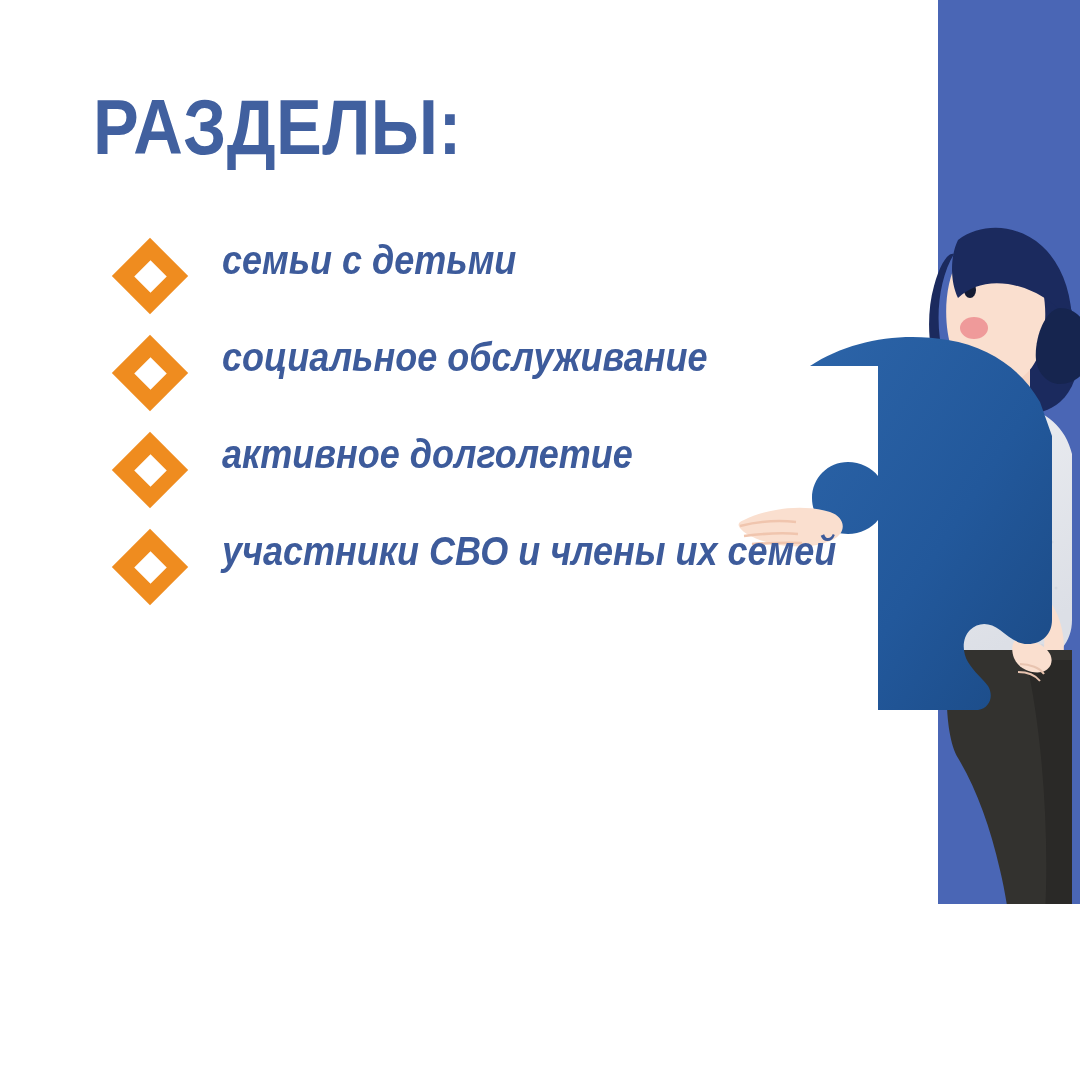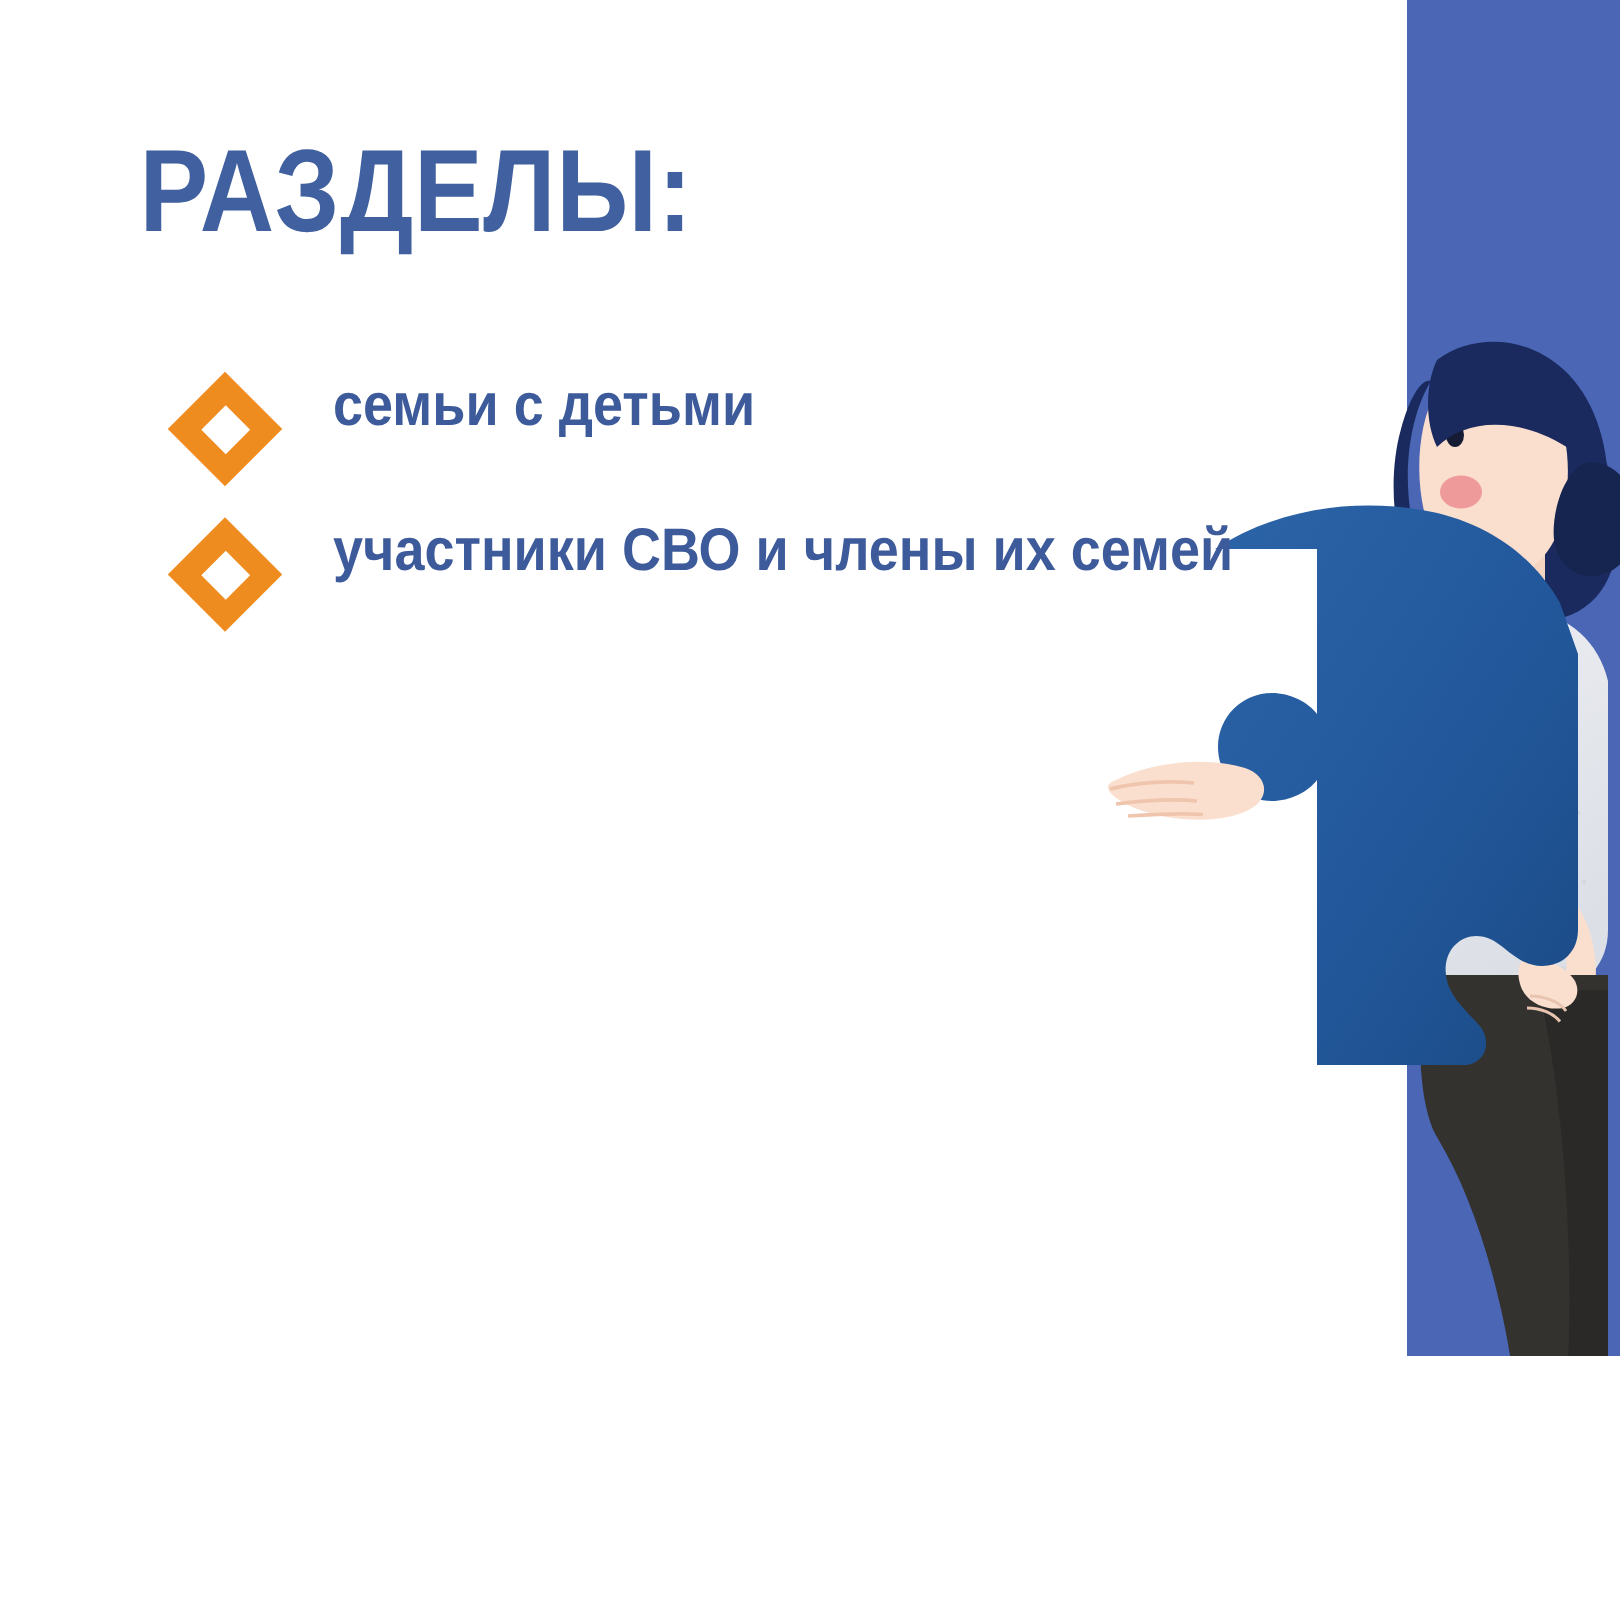--- a/index.html
+++ b/index.html
@@ -44,22 +44,23 @@
     font-family: "Liberation Sans Narrow", "Liberation Sans", sans-serif;
     transform: scaleX(0.88);
     transform-origin: left top;
     white-space: nowrap;
   }
 
   
   .list {
     position: absolute;
     left: 100px;
-    top: 238px;
+    top: 228px;
     width: 830px;
+    font-style: italic;
   }
 
   .list-item {
     position: relative;
     min-height: 97px;
     padding-left: 122px;
     display: flex;
     align-items: flex-start;
   }
 
@@ -282,21 +283,35 @@
 
     <div class="list-item">
       <span class="bullet">
         <span class="diamond-outer"></span>
           <span class="diamond-inner"></span>
       </span>
       <span class="item-label">семьи с детьми</span>
     </div>
 
 
-
+    <div class="list-item">
+      <span class="bullet">
+        <span class="diamond-outer"></span>
+          <span class="diamond-inner"></span>
+      </span>
+      <span class="item-label">социальное обслуживание</span>
+    </div>
+
+    <div class="list-item">
+      <span class="bullet">
+        <span class="diamond-outer"></span>
+          <span class="diamond-inner"></span>
+      </span>
+      <span class="item-label">активное долголетие</span>
+    </div>
 
     <div class="list-item">
       <span class="bullet">
         <span class="diamond-outer"></span>
           <span class="diamond-inner"></span>
       </span>
       <span class="item-label">участники СВО и члены их семей</span>
     </div>
 
 

